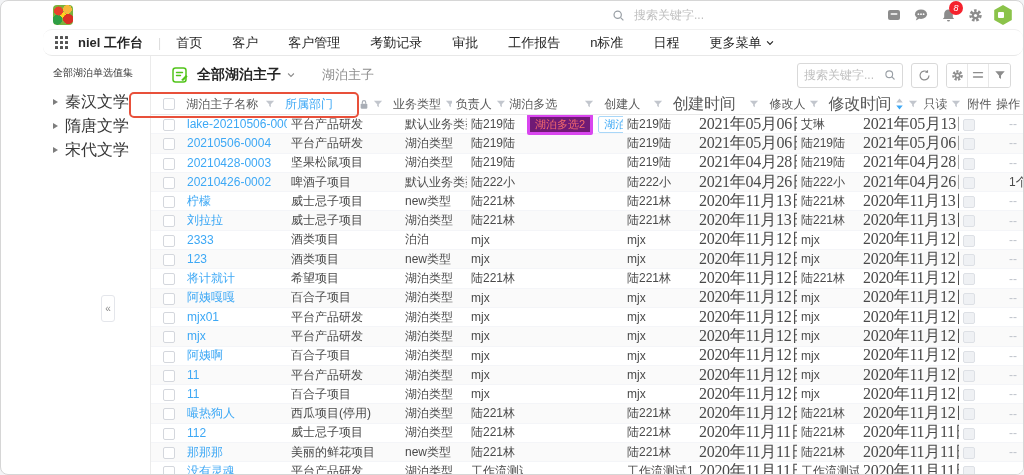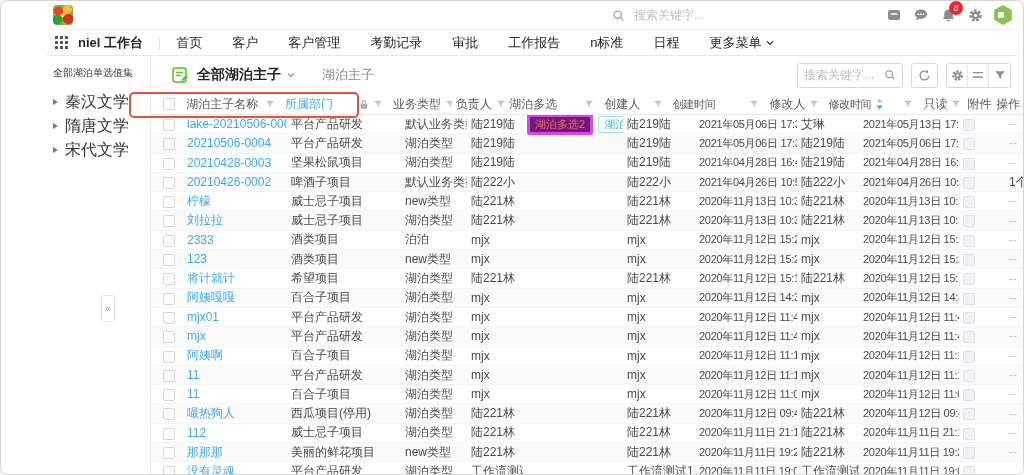--- a/index.html
+++ b/index.html
@@ -69,21 +69,21 @@
   .th-label.hl{color:#3da8f5;}
   .th .ic{display:flex;margin-left:4px;flex:none;}
   .tbody{flex:1;overflow:hidden;}
   .row{display:flex;align-items:center;height:19.3px;font-size:12px;color:#4a4a4a;
     padding-left:8px;border-bottom:1px solid #f4f5f8;}
   .row:nth-child(even){background:#fafafa;}
   .cell{padding:0 6px 0 4px;overflow:hidden;white-space:nowrap;flex:none;}
   .c-check{width:24px;}.c-name{width:104px;}.c-dept{width:114px;}.c-biz{width:66px;}
   .c-owner{width:56px;}.c-multi{width:100px;}.c-creator{width:72px;}.c-ctime{width:102px;}
   .c-mod{width:62px;}.c-mtime{width:100px;}.c-ro{width:46px;}.c-att{width:30px;}.c-act{width:32px;}
-  .c-ctime,.c-mtime{font-size:11px;letter-spacing:-0.3px;}
+  .c-ctime,.c-mtime{font-size:16px;letter-spacing:-0.3px;font-family:Liberation Serif, serif;}
   .link{color:#3da8f5;cursor:pointer;}
   .cb{width:12px;height:12px;border:1px solid #d4d7dd;border-radius:2px;background:#fff;display:inline-block;vertical-align:middle;cursor:pointer;}
   .cb.ro{background:#eff1f4;border-color:#dde0e5;}
   .tag{display:inline-block;font-size:11px;line-height:15px;padding:0 5px;border-radius:2px;margin-right:5px;white-space:nowrap;}
   .tag-red{color:#f56c6c;border:3px solid #d946ef;background:#701a75;}
   .tag-blue{color:#3da8f5;border:1px solid #a9d7f8;background:#fff;}
   .att-empty{color:#c0c4cc;}
   .dots{color:#8c8c8c;letter-spacing:1px;cursor:pointer;}
   
   .annotation-box{position:absolute;left:128px;top:91px;width:230px;height:26px;

